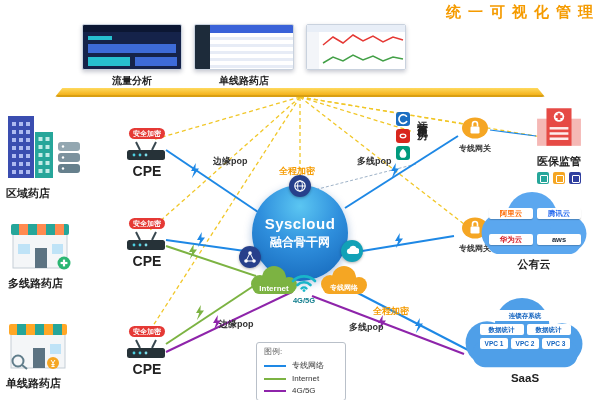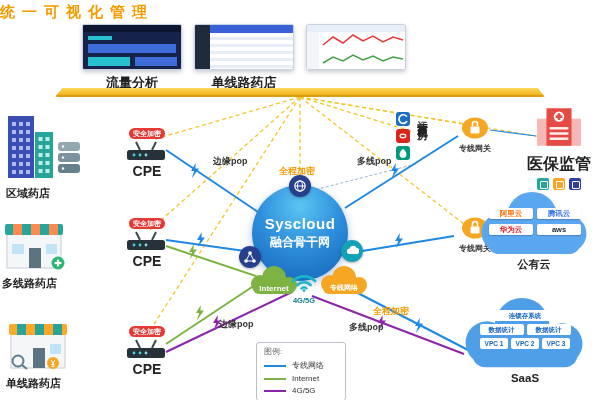--- a/index.html
+++ b/index.html
@@ -1,20 +1,20 @@
 <!DOCTYPE html>
 <html><head>
 <meta charset="utf-8">
 <style>
   *{margin:0;padding:0;box-sizing:border-box}
   body{font-family:"Liberation Sans","DejaVu Sans",sans-serif;background:#fff}
   .stage{position:relative;width:600px;height:400px;background:#fff;overflow:hidden}
   .lines{position:absolute;inset:0;z-index:1;pointer-events:none}
   
-  .main-title{position:absolute;left:0;right:0;top:3px;text-align:left;font-size:15px;font-weight:bold;color:#f59b00;letter-spacing:7px;z-index:2}
+  .main-title{position:absolute;left:0;right:0;top:3px;text-align:right;font-size:15px;font-weight:bold;color:#f59b00;letter-spacing:7px;z-index:2}
   
   .thumbs{position:absolute;left:82px;top:24px;display:flex;gap:12px;z-index:2}
   .thumb{width:100px}
   .shot{width:100px;height:46px;border:1px solid #c9d2de;border-radius:2px;box-shadow:0 2px 4px rgba(30,40,70,.25);overflow:hidden;position:relative}
   .shot svg{display:block}
   .shot1{background:
     linear-gradient(#0c1733,#0c1733) no-repeat 0 0/100% 7px,
     linear-gradient(#27c0cf,#27c0cf) no-repeat 5px 11px/24px 4px,
     linear-gradient(#3d6bd8,#3d6bd8) no-repeat 5px 19px/88px 9px,
     linear-gradient(#27c0cf,#27c0cf) no-repeat 5px 32px/42px 9px,
@@ -26,55 +26,55 @@
     repeating-linear-gradient(180deg,#fff 0 4px,#e7ecf6 4px 7px) no-repeat 15px 8px/85px 38px,
     #fff}
   .shot4{background:
     linear-gradient(#2fa06d,#2fa06d) no-repeat 0 0/100% 8px,
     linear-gradient(#ef5350,#ef5350) no-repeat 66px 12px/28px 3px,
     linear-gradient(#66bb6a,#66bb6a) no-repeat 66px 20px/28px 3px,
     linear-gradient(#ef5350,#ef5350) no-repeat 66px 28px/28px 3px,
     linear-gradient(#66bb6a,#66bb6a) no-repeat 66px 36px/28px 3px,
     repeating-linear-gradient(180deg,#f2f6f3 0 4px,#fff 4px 8px) no-repeat 0 8px/64px 38px,
     #fff}
-  .thumb figcaption{font-size:13px;font-weight:bold;color:#222;text-align:center;margin-top:4px}
+  .thumb figcaption{font-size:10px;font-weight:bold;color:#222;text-align:center;margin-top:4px}
   
   .platform{position:absolute;left:55px;top:88px;width:490px;height:9px;background:linear-gradient(#ffd95e,#f3b21a);border-radius:3px;border-bottom:2px solid #d89f12;box-shadow:0 2px 3px rgba(0,0,0,.25);z-index:2;clip-path:polygon(1.5% 0,98.5% 0,100% 100%,0 100%)}
   
   .site{position:absolute;width:96px;text-align:left;z-index:2}
   .site-label{display:block;font-size:11px;font-weight:bold;color:#222;margin-top:2px}
-  .s1{left:6px;top:114px}.s2{left:2px;top:218px}.s3{left:6px;top:318px}
+  .s1{left:6px;top:114px}.s2{left:8px;top:218px}.s3{left:6px;top:318px}
   
   .cpe{position:absolute;width:58px;text-align:center;z-index:2}
   .badge{display:inline-block;background:#e53935;color:#fff;font-size:7px;line-height:1;padding:2px 4px;border-radius:7px;font-weight:bold}
   .cpe svg{display:block;margin:1px auto 0}
   .cpe-label{display:block;font-size:14px;font-weight:bold;color:#222}
   .c1{left:118px;top:122px}.c2{left:118px;top:212px}.c3{left:118px;top:320px}
   
   .carrier{position:absolute;left:396px;top:112px;display:flex;gap:5px;z-index:2}
   .oplist{display:flex;flex-direction:column;gap:3px}
   .op{width:14px;height:14px;border-radius:3px;display:block;overflow:hidden}
   .op-t{background:#1b6ec2}.op-u{background:#d8261d}.op-m{background:#009a7d}
   .carrier-label{writing-mode:vertical-rl;font-size:10.5px;font-weight:bold;color:#222;letter-spacing:2px;line-height:15px}
   
   .gw{position:absolute;width:46px;text-align:center;z-index:2}
   .gw svg{display:block;margin:0 auto}
   .gw-label{font-size:8px;color:#333;font-weight:bold;display:block;margin-top:3px}
   .g1{left:452px;top:114px}.g2{left:452px;top:214px}
   
   .medical{position:absolute;left:524px;top:104px;width:70px;text-align:center;z-index:2}
-  .medical-label{display:block;font-size:16px;font-weight:bold;color:#222;margin-top:2px}
+  .medical-label{display:block;font-size:11px;font-weight:bold;color:#222;margin-top:2px}
   .mrow{display:flex;gap:4px;justify-content:center;margin-top:3px}
   .mi{width:12px;height:12px;border-radius:2px;position:relative}
   .mi::after{content:"";position:absolute;left:3px;top:3px;width:6px;height:6px;border:1px solid #fff;border-radius:1px}
   .mi1{background:#26a69a}.mi2{background:#f5a623}.mi3{background:#303f9f}
   
   .pubcloud{position:absolute;left:474px;top:190px;width:120px;height:86px;z-index:2}
   .cloud-svg{position:absolute;left:0;top:0}
-  .pc-chips{position:absolute;left:15px;top:18px;width:92px;display:grid;grid-template-columns:1fr 1fr;gap:5px 4px}
+  .pc-chips{position:absolute;left:15px;top:18px;width:92px;display:grid;grid-template-columns:1fr 1fr;gap:15px 4px}
   .chip{background:#fff;border-radius:2px;font-size:7.5px;font-weight:bold;line-height:11px;display:flex;align-items:center;justify-content:center;gap:2px;padding:0 2px;box-shadow:0 1px 1px rgba(0,0,0,.2)}
   .t-ali{color:#ff6a00}.t-tx{color:#2b6def}.t-hw{color:#d71920}.t-aws{color:#232f3e}
   .pc-label{position:absolute;left:0;right:0;top:67px;font-size:11px;font-weight:bold;color:#222;text-align:center}
   .saas{position:absolute;left:458px;top:296px;width:134px;height:98px;z-index:2}
   .saas-chips{position:absolute;left:12px;top:14px;width:110px;display:flex;flex-wrap:wrap;gap:3px;justify-content:center}
   .schip{background:#fff;border-radius:2px;font-size:6.5px;font-weight:bold;color:#1565c0;line-height:9px;padding:1px 2px;text-align:center}
   .w1{width:78px}.w2{width:44px}.w3{width:28px}
   .saas-label{position:absolute;left:0;right:0;top:76px;text-align:center;font-weight:bold;font-size:11.5px;color:#222}
   
   .hub-circle{position:absolute;left:252px;top:185px;width:96px;height:96px;border-radius:50%;background:radial-gradient(circle at 50% 22%,#5bc6f2 0%,#2f8fdd 45%,#1262b5 100%);z-index:3;display:flex;flex-direction:column;align-items:center;justify-content:center;color:#fff;box-shadow:0 3px 8px rgba(20,80,160,.35)}

